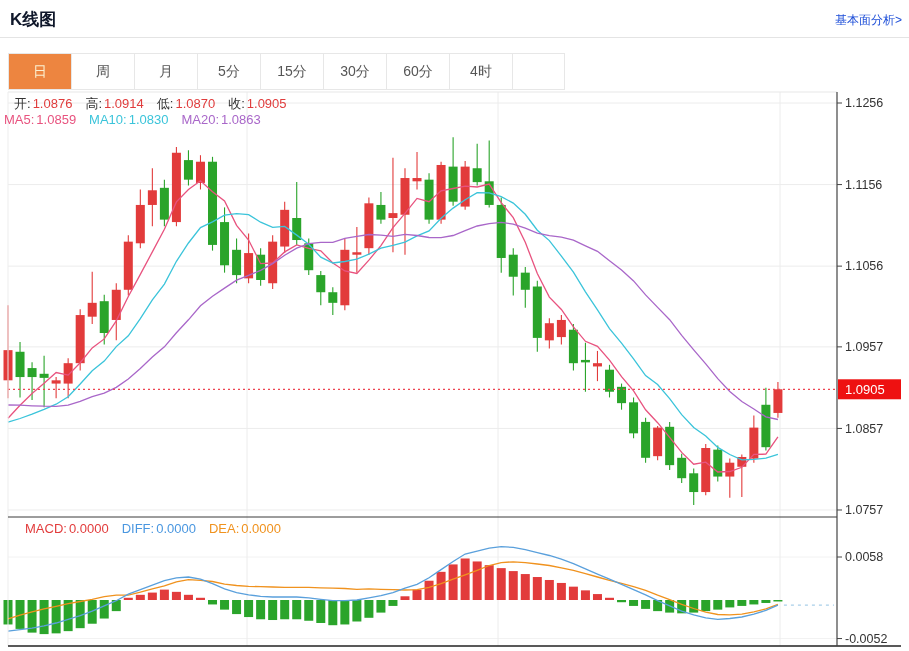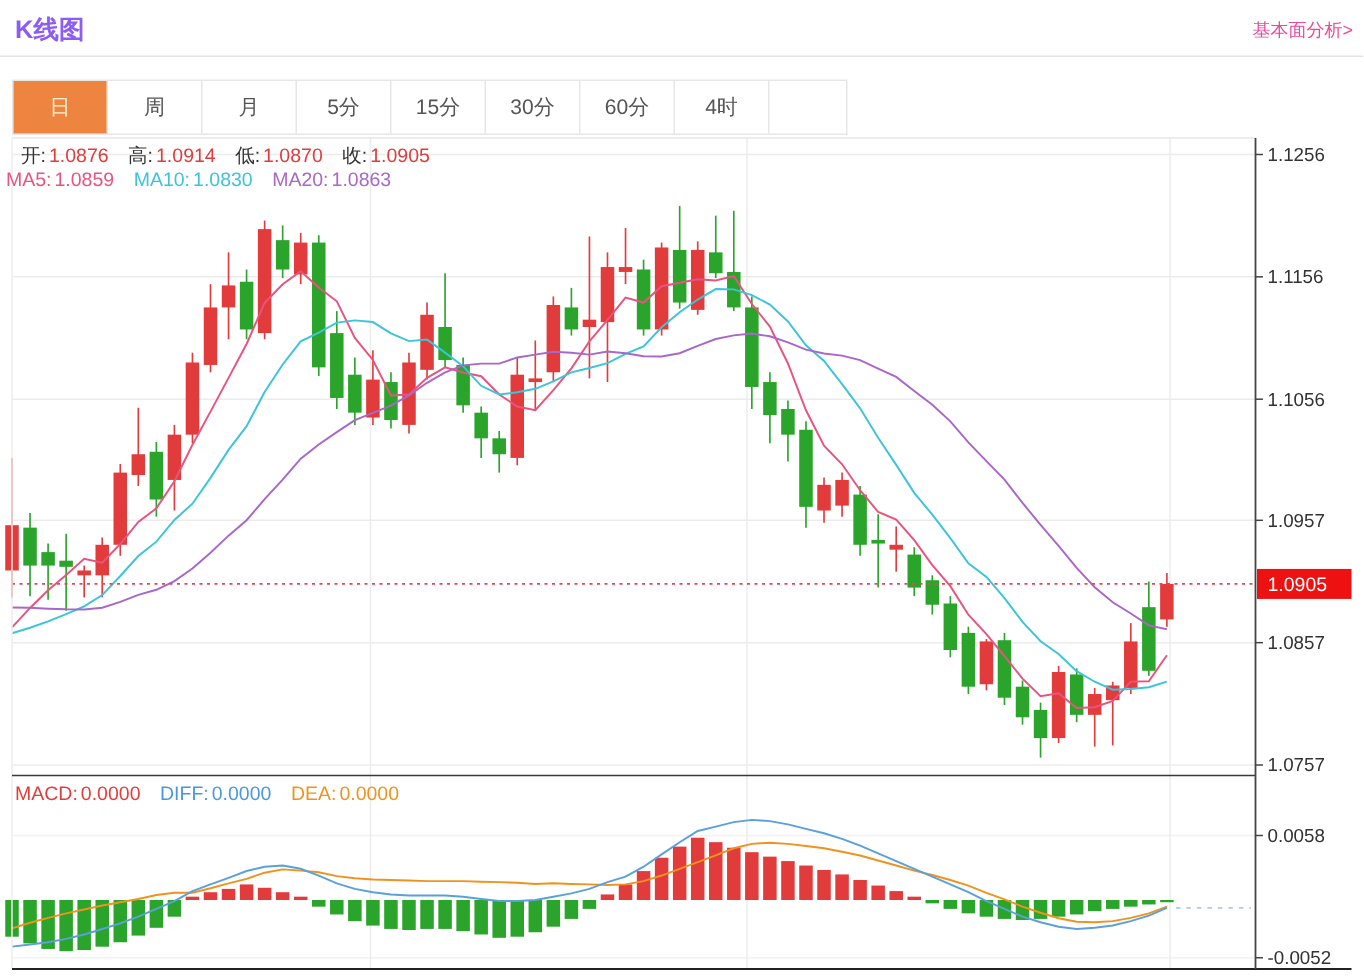--- a/index.html
+++ b/index.html
@@ -1,24 +1,24 @@
 <!DOCTYPE html>
 <html><head>
 <meta charset="utf-8">
 <style>
   html,body{margin:0;padding:0;}
   body{
     width:909px;height:651px;position:relative;overflow:hidden;background:#ffffff;
     font-family:"Liberation Sans","DejaVu Sans",sans-serif;
   }
   .page-title{
-    position:absolute;left:10px;top:8px;font-size:17px;font-weight:bold;color:#8b5cf6;
+    position:absolute;left:10px;top:8px;font-size:17px;font-weight:bold;color:#0f172a;
   }
   .fund-link{
-    position:absolute;right:7px;top:12px;font-size:12px;color:#ec4899;text-decoration:none;cursor:pointer;
+    position:absolute;right:7px;top:12px;font-size:12px;color:#1d4ed8;text-decoration:none;cursor:pointer;
   }
   .title-divider{
     position:absolute;left:0;top:37px;width:909px;height:1px;background:#e4e4e4;
   }
   .tabs{
     position:absolute;left:8px;top:53px;width:557px;height:37px;
     border:1px solid #e7e7e7;box-sizing:border-box;display:flex;background:#fff;
   }
   .tab{
     width:62px;text-align:center;line-height:35px;font-size:14px;color:#555;
@@ -26,21 +26,21 @@
   }
   .tab.active{background:#ed8540;color:#fcf0cf;}
   .tab-filler{flex:1;}
   svg#chart{position:absolute;left:0;top:0;}
   .legend{position:absolute;font-size:13px;white-space:nowrap;z-index:3;}
   .legend span.item{margin-right:13px;}
   .legend span.lab{color:#333;}
   .legend span.val{margin-left:2px;}
   #legend-ohlc{left:14px;top:95px;}
   #legend-ma{left:4px;top:112px;}
-  #legend-macd{left:10px;top:521px;}
+  #legend-macd{left:25px;top:521px;}
 </style>
 </head>
 <body>
 
 <div class="page-title">K线图</div>
 <a class="fund-link">基本面分析&gt;</a>
 <div class="title-divider"></div>
 
 <div class="tabs" id="tabs">
     <div class="tab active">日</div>

